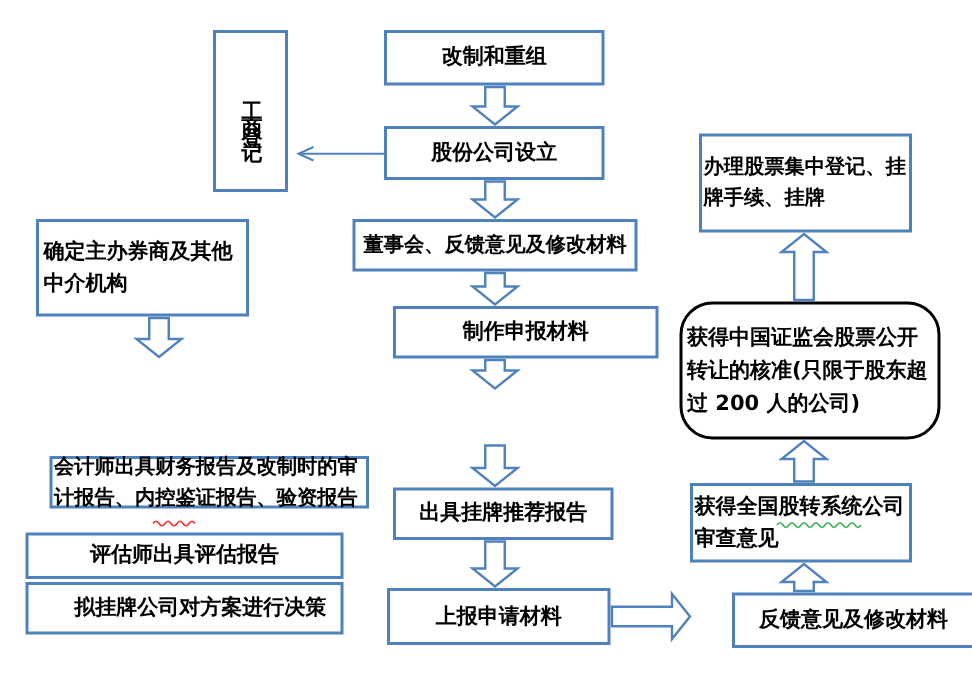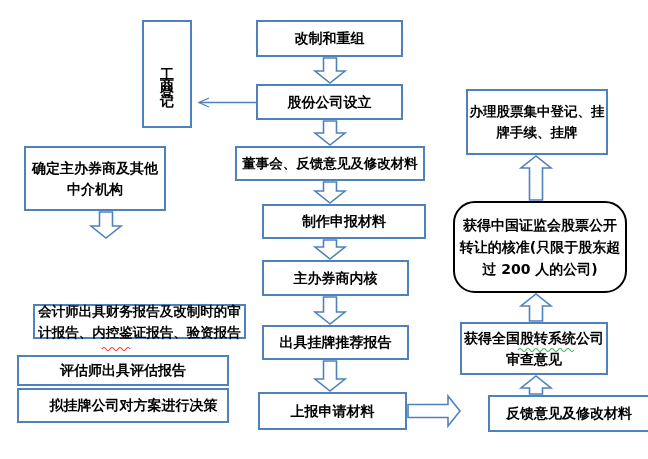--- a/index.html
+++ b/index.html
@@ -3,21 +3,21 @@
 <meta charset="utf-8">
 <style>
   html,body{margin:0;padding:0;background:#fff;}
   body{font-family:"DejaVu Sans",sans-serif;}
   .canvas{position:relative;width:648px;height:459px;background:#ffffff;overflow:hidden;}
   .box{
     position:absolute;box-sizing:border-box;
     border:2px solid var(--box-border,#4F81BD);
     background:#fff;color:var(--text,#000);
     display:flex;align-items:center;justify-content:center;
-    text-align:center;font-weight:bold;font-size:14px;line-height:21px;
+    font-weight:bold;font-size:14px;line-height:21px;
     padding:0 3px;
   }
   .nowrap{white-space:nowrap;}
   .fs13{font-size:13.5px;}
   .rounded{
     border:2.5px solid var(--approval-border,#000);
     border-radius:22px;padding:0 3px;line-height:22px;
   }
   .vertical{writing-mode:vertical-rl;text-orientation:upright;letter-spacing:9px;}
   .arrow{position:absolute;overflow:visible;}
@@ -45,23 +45,22 @@
   <div class="box nowrap" style="left:17px;top:355px;width:212px;height:31px;">评估师出具评估报告</div>
 
   <div class="box nowrap" style="left:17px;top:388px;width:212px;height:35px;padding-left:24px;">拟挂牌公司对方案进行决策</div>
 
   <div class="box nowrap" style="left:256px;top:20px;width:147px;height:37px;">改制和重组</div>
 
   <div class="box nowrap" style="left:256px;top:84px;width:147px;height:36px;">股份公司设立</div>
 
   <div class="box nowrap fs13" style="left:235px;top:146px;width:190px;height:35px;">董事会、反馈意见及修改材料</div>
 
-  <div class="box nowrap" style="left:262px;top:204px;width:164px;height:35px;">制作申报材料</div>
+  <div class="box nowrap" style="left:262px;top:204px;width:177px;height:35px;">制作申报材料</div>
 
-  <div class="box nowrap" style="left:262px;top:260px;width:147px;height:36px;">主办券商内核</div>
 
   <div class="box nowrap" style="left:262px;top:325px;width:147px;height:35px;">出具挂牌推荐报告</div>
 
   <div class="box nowrap" style="left:258px;top:392px;width:149px;height:38px;">上报申请材料</div>
 
   <div class="box fs13" style="left:466px;top:89px;width:142px;height:66px;padding:0 1px;">办理股票集中登记、挂牌手续、挂牌</div>
 
   <div class="box rounded" style="left:453px;top:201px;width:174px;height:92px;">获得中国证监会股票公开转让的核准(只限于股东超过 200 人的公司)</div>
 
   <div class="box" style="left:460px;top:322px;width:148px;height:53px;padding:0 1px;">获得全国股转系统公司审查意见</div>

